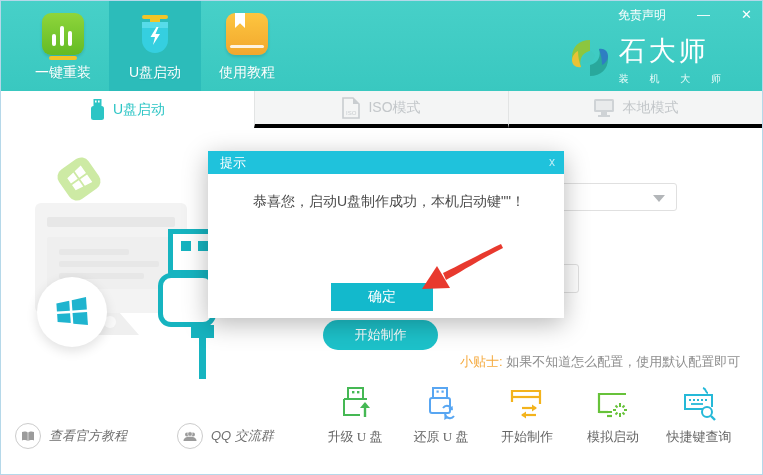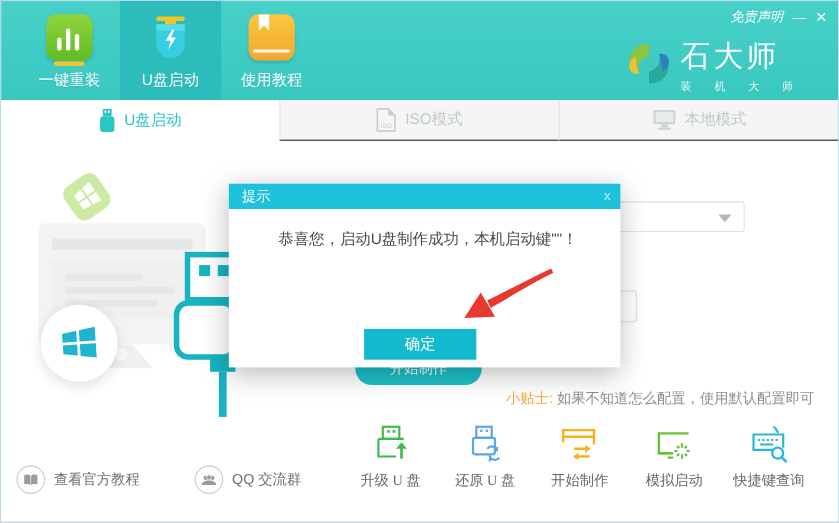--- a/index.html
+++ b/index.html
@@ -20,32 +20,32 @@
   .tile-green { background:linear-gradient(180deg,#8fd53b,#63bb24); box-shadow:0 2px 3px rgba(0,0,0,.12); }
   .tile-green .bars { position:absolute; left:10px; bottom:9px; display:flex; align-items:flex-end; gap:4px; }
   .tile-green .bars i { display:block; width:4px; background:#fff; border-radius:2px; }
   .underbar { position:absolute; left:7px; bottom:-5px; width:28px; height:4px; background:#f2c527; border-radius:2px; }
   .tile-book { background:linear-gradient(180deg,#fdc640,#f2a72d); box-shadow:0 2px 3px rgba(0,0,0,.12); }
   .tile-book .bookmark { position:absolute; left:9px; top:0; width:10px; height:15px; background:#fff;
     clip-path:polygon(0 0,100% 0,100% 100%,50% 68%,0 100%); }
   .tile-book .spine { position:absolute; left:4px; bottom:7px; width:34px; height:3px; background:#fff; opacity:.85; border-radius:2px; }
   .shield-wrap { width:42px; height:42px; position:relative; }
   
-  .win-controls { position:absolute; top:6px; right:10px; display:flex; align-items:center; gap:8px;font-style:italic; }
+  .win-controls { position:absolute; top:6px; right:10px; display:flex; gap:31px; }
   .disclaimer { color:#fff; font-size:12px; cursor:pointer; }
   .win-btn { color:#fff; font-size:13px; cursor:pointer; line-height:16px; }
   
   .brand { position:absolute; top:36px; right:32px; display:flex; align-items:flex-start; }
   .brand-text { margin-left:8px; }
   .brand-name { color:#fff; font-size:27px; font-weight:normal; letter-spacing:3px; line-height:28px; }
   .brand-sub { color:#e8fbf9; font-size:10px; letter-spacing:9px; margin-top:7px; white-space:nowrap; }
   
   .tabbar { position:absolute; left:0; top:90px; width:100%; height:37px; display:flex; }
   .tab { flex:1; display:flex; align-items:center; justify-content:center; gap:8px;
-    background:#f4f5f5; color:#c3c7ca; font-size:14px; border-bottom:1px solid #000000; cursor:pointer; }
+    background:#f4f5f5; color:#c3c7ca; font-size:14px; border-bottom:4px solid #000000; cursor:pointer; }
   .tab + .tab { border-left:1px solid #e2e4e4; }
   .tab.active { background:#fff; color:#2cc5c5; border-bottom:none; }
   
   .content { position:absolute; left:0; top:127px; width:100%; height:348px; background:#fff; }
   
   .green-tile { position:absolute; left:60px; top:33px; width:36px; height:36px; border-radius:9px;
     background:#cdeaa4; transform:rotate(-35deg); display:flex; align-items:center; justify-content:center; }
   .monitor { position:absolute; left:34px; top:75px; width:152px; height:110px; background:#f3f3f3; border-radius:6px; }
   .monitor .line { position:absolute; background:#e7e7e7; border-radius:2px; }
   .monitor-stand { position:absolute; left:78px; top:185px; width:60px; height:22px;
@@ -67,32 +67,32 @@
     border-left:6px solid transparent; border-right:6px solid transparent; border-top:7px solid #b3b6b9; }
   .input-box { position:absolute; left:470px; top:136px; width:108px; height:29px;
     border:1px solid #e0e0e0; border-radius:3px; background:#fff; }
   
   .start-btn { position:absolute; left:322px; top:192px; width:115px; height:30px; border-radius:15px;
     background:#1dc2ca; color:#fff; font-size:13px; border:none; display:flex;
     align-items:center; justify-content:center; cursor:pointer; }
   .tip { position:absolute; left:459px; top:199px; font-size:13px; color:#8e8e8e; white-space:nowrap;margin-top:26px; }
   .tip b { color:#f5a93c; font-weight:normal; }
   
-  .dialog { position:absolute; left:207px; top:166px; width:356px; height:167px; background:#fff;
+  .dialog { position:absolute; left:207px; top:150px; width:356px; height:167px; background:#fff;
     box-shadow:0 6px 24px rgba(0,0,0,.28); z-index:20; }
   .dialog-title { height:23px; background:#1fc2dc; color:#fff; font-size:13px;
     line-height:23px; padding-left:12px; position:relative; }
   .dialog-close { position:absolute; right:9px; top:0; color:#bfeef7; font-size:12px; cursor:pointer; }
   .dialog-msg { position:absolute; left:45px; top:42px; font-size:14px; color:#4a4a4a; }
   .dialog-ok { position:absolute; left:123px; top:132px; width:102px; height:28px; background:#13b9cc;
     color:#fff; font-size:14px; border:none; display:flex; align-items:center; justify-content:center; cursor:pointer; }
   .arrow-svg { position:absolute; left:0; top:0; width:763px; height:475px; z-index:30; pointer-events:none; }
   
   .footer-links { position:absolute; left:14px; top:295px; display:flex; gap:50px; }
-  .flink { display:flex; align-items:center; gap:8px; cursor:pointer; }
+  .flink { display:flex; align-items:center; gap:8px; cursor:pointer;font-style:italic; }
   .flink .circ { width:26px; height:26px; border:1px solid #cccccc; border-radius:50%;
     display:flex; align-items:center; justify-content:center; }
   .flink .flabel { font-size:13px; color:#6f6f6f; }
   .tools { position:absolute; left:312px; top:258px; width:428px; display:flex; justify-content:space-between; }
   .tool { display:flex; flex-direction:column; align-items:center; width:84px; cursor:pointer; }
   .tool .tlabel { font-size:13px; color:#666; margin-top:6px; white-space:nowrap;font-family:Liberation Serif, serif; }
 </style>
 </head>
 <body>
 

